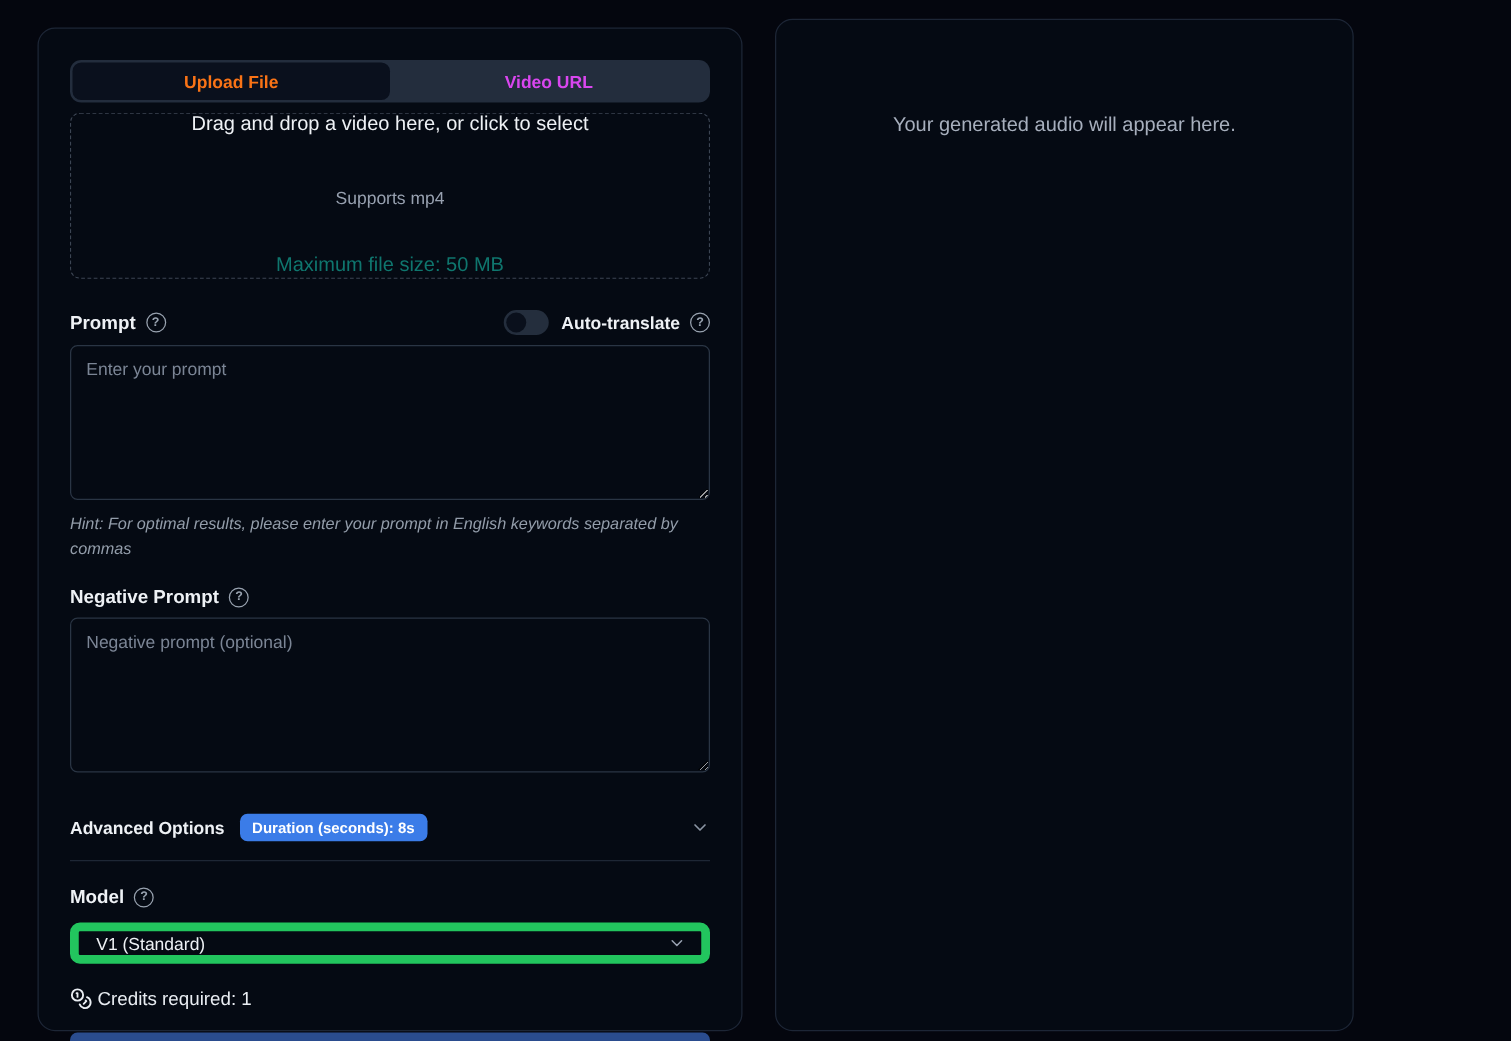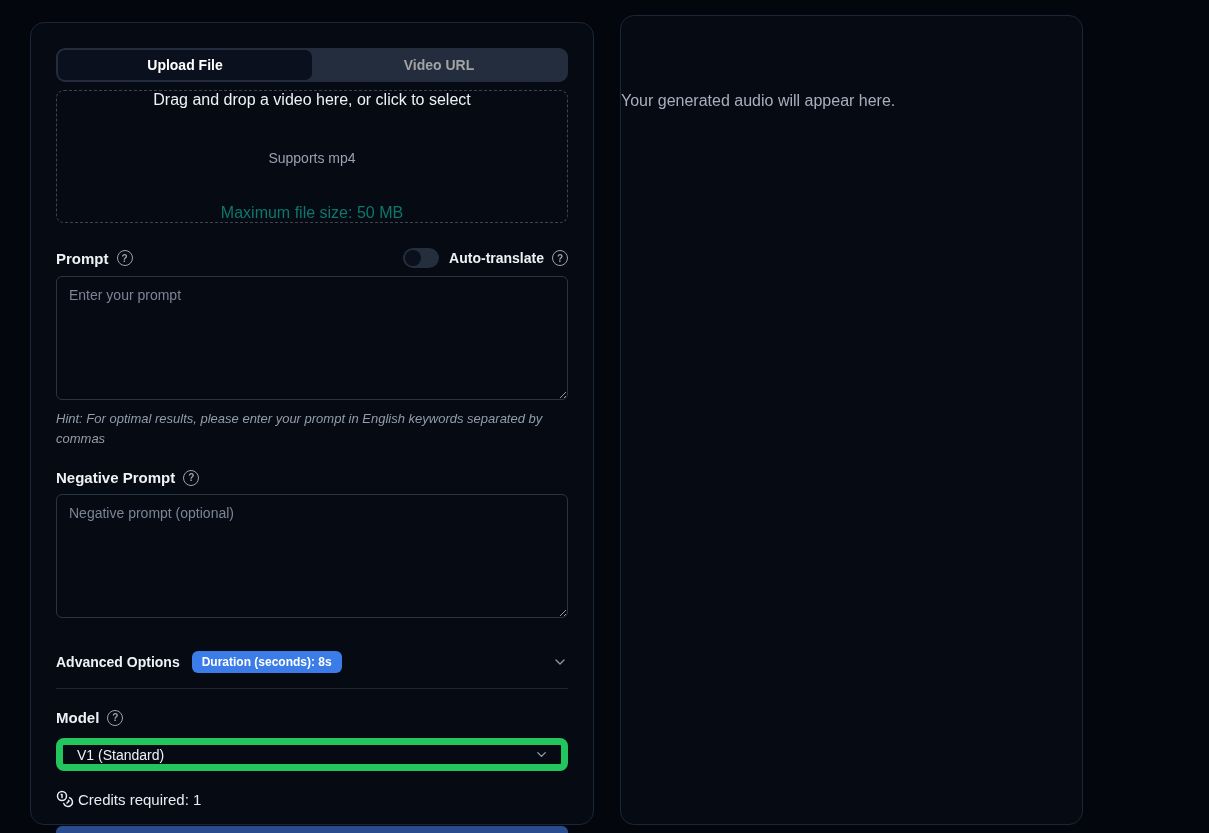--- a/index.html
+++ b/index.html
@@ -23,21 +23,21 @@
     width: 564px;
     height: 803px;
     margin-top: 7px;
     padding: 25px;
     flex-shrink: 0;
   }
   .card.right {
     width: 463px;
     height: 810px;
     display: flex;
-    justify-content: flex-start;
+    justify-content: center;
     align-items: flex-start;
     padding-top: 76px;
     flex-shrink: 0;
   }
   .right-placeholder {
     color: #a7afbd;
     font-size: 16px;
   }
 
   
@@ -45,32 +45,32 @@
     display: flex;
     background: #232d3d;
     border-radius: 9px;
     padding: 2px;
     height: 34px;
   }
   .tab {
     flex: 1;
     border: none;
     background: transparent;
-    color: #a3a3a3;
+    color: #d946ef;
     font-family: inherit;
     font-size: 14px;
     font-weight: bold;
     border-radius: 7px;
     cursor: pointer;
     line-height: 30px;
     padding: 0;
   }
   .tab.active {
     background: #0a101d;
-    color: #ffffff;
+    color: #f97316;
   }
 
   
   .dropzone {
     margin-top: 8px;
     height: 133px;
     border: 1.5px dashed #3c4553;
     border-radius: 8px;
     display: flex;
     flex-direction: column;

